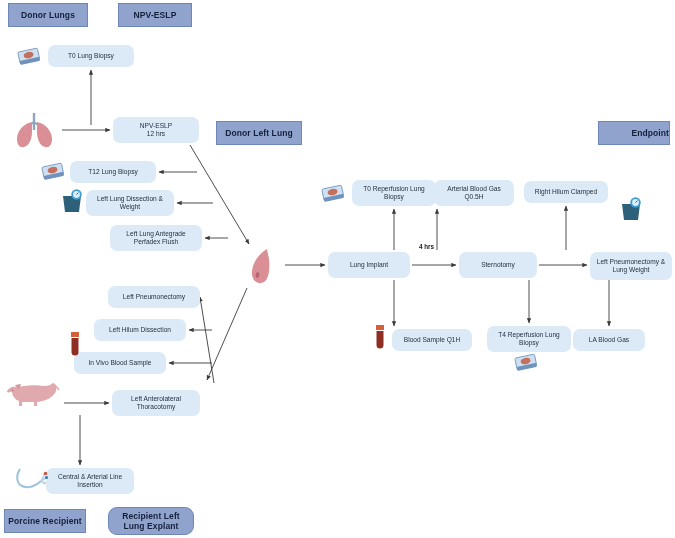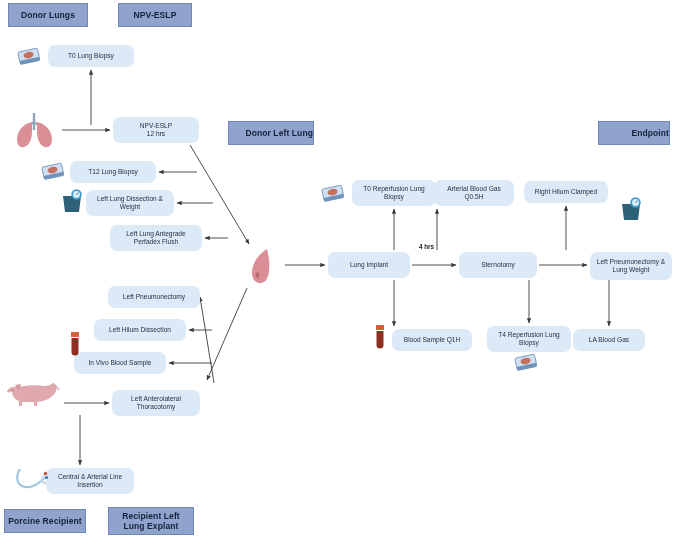--- a/index.html
+++ b/index.html
@@ -79,30 +79,30 @@
       <path d="M609,280 L609,326"></path>
     </g>
   </svg>
 
   <div class="phase" style="left:118px;top:3px;width:72px;height:22px;">
     <span>NPV-ESLP</span>
   </div>
   <div class="phase" style="left:8px;top:3px;width:78px;height:22px;">
     <span>Donor Lungs</span>
   </div>
-  <div class="phase" style="left:228px;top:121px;width:84px;height:22px;justify-content:flex-end;">
+  <div class="phase" style="left:216px;top:121px;width:84px;height:22px;">
     <span>Donor Left Lung</span>
   </div>
   <div class="phase" style="left:598px;top:121px;width:70px;height:22px;justify-content:flex-end;">
     <span>Endpoint</span>
   </div>
   <div class="phase" style="left:4px;top:509px;width:80px;height:22px;text-align:right;">
     <span>Porcine Recipient</span>
   </div>
-  <div class="phase" style="left:108px;top:507px;width:84px;height:26px;white-space:pre-line;">
+  <div class="phase" style="left:108px;top:507px;width:84px;height:26px;white-space:pre-line;border-radius:9px;">
     <span style="white-space:pre-line;">Recipient Left
 Lung Explant</span>
   </div>
 
   <div class="node" style="left:48px;top:45px;width:86px;height:22px;">
     <span style="white-space:pre-line;">T0 Lung Biopsy</span>
   </div>
   <div class="node" style="left:113px;top:117px;width:86px;height:26px;">
     <span style="white-space:pre-line;">NPV-ESLP
 12 hrs</span>

